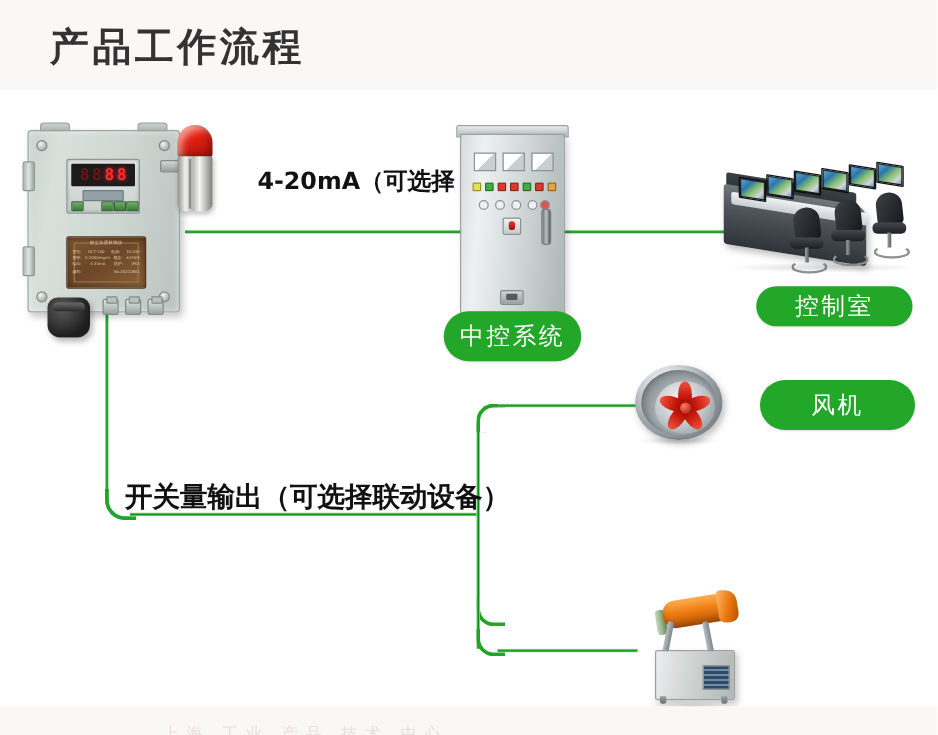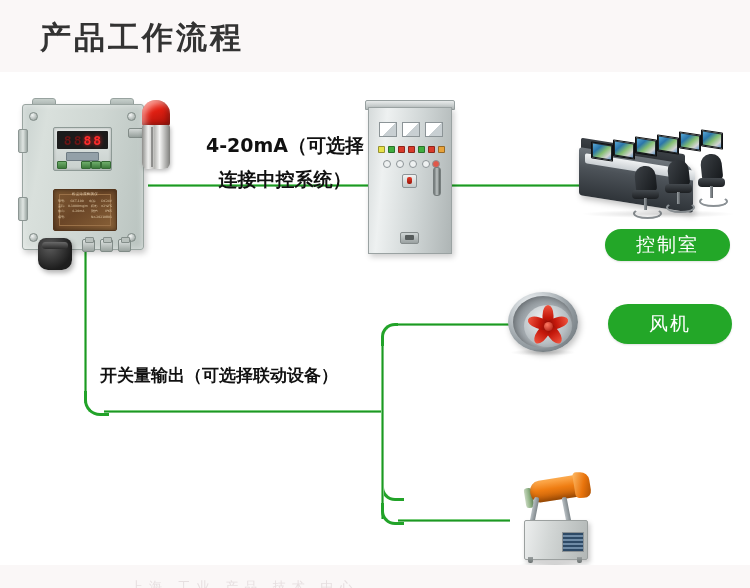--- a/index.html
+++ b/index.html
@@ -51,21 +51,21 @@
     box-shadow:0 1px 2px rgba(0,0,0,.12);
   }
 
   
   .annot{
     position:absolute;color:#111111;font-weight:bold;
     font-family:"DejaVu Sans","Liberation Sans",sans-serif;
   }
   .annot-ma{left:190px;top:128px;width:190px;font-size:19px;line-height:34px;text-align:center;}
   .annot-ma .lead{}
-  .annot-sw{left:100px;top:364px;font-size:17px;letter-spacing:0px;white-space:nowrap;}
+  .annot-sw{left:100px;top:383px;font-size:22px;letter-spacing:0px;white-space:nowrap;}
 
   
   .detector{position:absolute;left:22px;top:98px;width:120px;height:150px;}
   .det-body{
     position:absolute;left:0;top:6px;width:120px;height:144px;
     background:linear-gradient(100deg,#c9d2cf 0%,#d9e0dc 18%,#cfd7d3 55%,#b9c3bf 100%);
     border:1px solid #9aa5a1;border-radius:3px;
     box-shadow:inset 0 0 6px rgba(255,255,255,.5), 2px 3px 6px rgba(0,0,0,.22);
   }
   .det-top-tab{
@@ -390,21 +390,20 @@
   <div class="elbow" style="left:381px;top:323px;width:20px;height:20px;border-width:3px 0 0 3px;border-radius:14px 0 0 0;"></div>
   <div class="gline h" style="left:398px;top:323px;width:112px;"></div>
 
   <div class="elbow" style="left:381px;top:478px;width:20px;height:20px;border-width:0 0 3px 3px;border-radius:0 0 0 14px;"></div>
   <div class="gline h" style="left:398px;top:519px;width:112px;"></div>
   <div class="gline v" style="left:381px;top:478px;height:41px;"></div>
   <div class="elbow" style="left:381px;top:503px;width:20px;height:19px;border-width:0 0 3px 3px;border-radius:0 0 0 14px;"></div>
 
   <div class="annot annot-ma">
     <div class="lead">4-20mA（可选择</div>
-    <div>连接中控系统）</div>
   </div>
   <div class="annot annot-sw">开关量输出（可选择联动设备）</div>
 
   <div class="detector">
     <div class="det-top-tab" style="left:10px;"></div>
     <div class="det-top-tab" style="left:88px;"></div>
     <div class="det-body">
       <div class="det-screw" style="left:6px;top:7px;"></div>
       <div class="det-screw" style="left:104px;top:7px;"></div>
       <div class="det-screw" style="left:6px;top:128px;"></div>
@@ -492,20 +491,23 @@
       <div class="cab-btn" style="left:40px;top:52px;"></div>
       <div class="cab-btn" style="left:53px;top:52px;"></div>
       <div class="cab-btn" style="left:63px;top:52px;background:#e0574a;"></div>
 
       <div class="cab-estop"></div>
       <div class="cab-handle"></div>
       <div class="cab-lock"></div>
     </div>
   </div>
 
+  <div class="pill" style="left:355px;top:249px;width:110px;height:40px;">
+    <span>中控系统</span>
+  </div>
 
   <div class="ctrlroom">
     <div class="cr-backpanel"></div>
     <div class="cr-desk"></div>
     <div class="cr-deskTop"></div>
 
     <div class="cr-mon" style="left:16px;top:21px;">
         <i></i>
       </div>
     <div class="cr-mon" style="left:38px;top:19px;">

